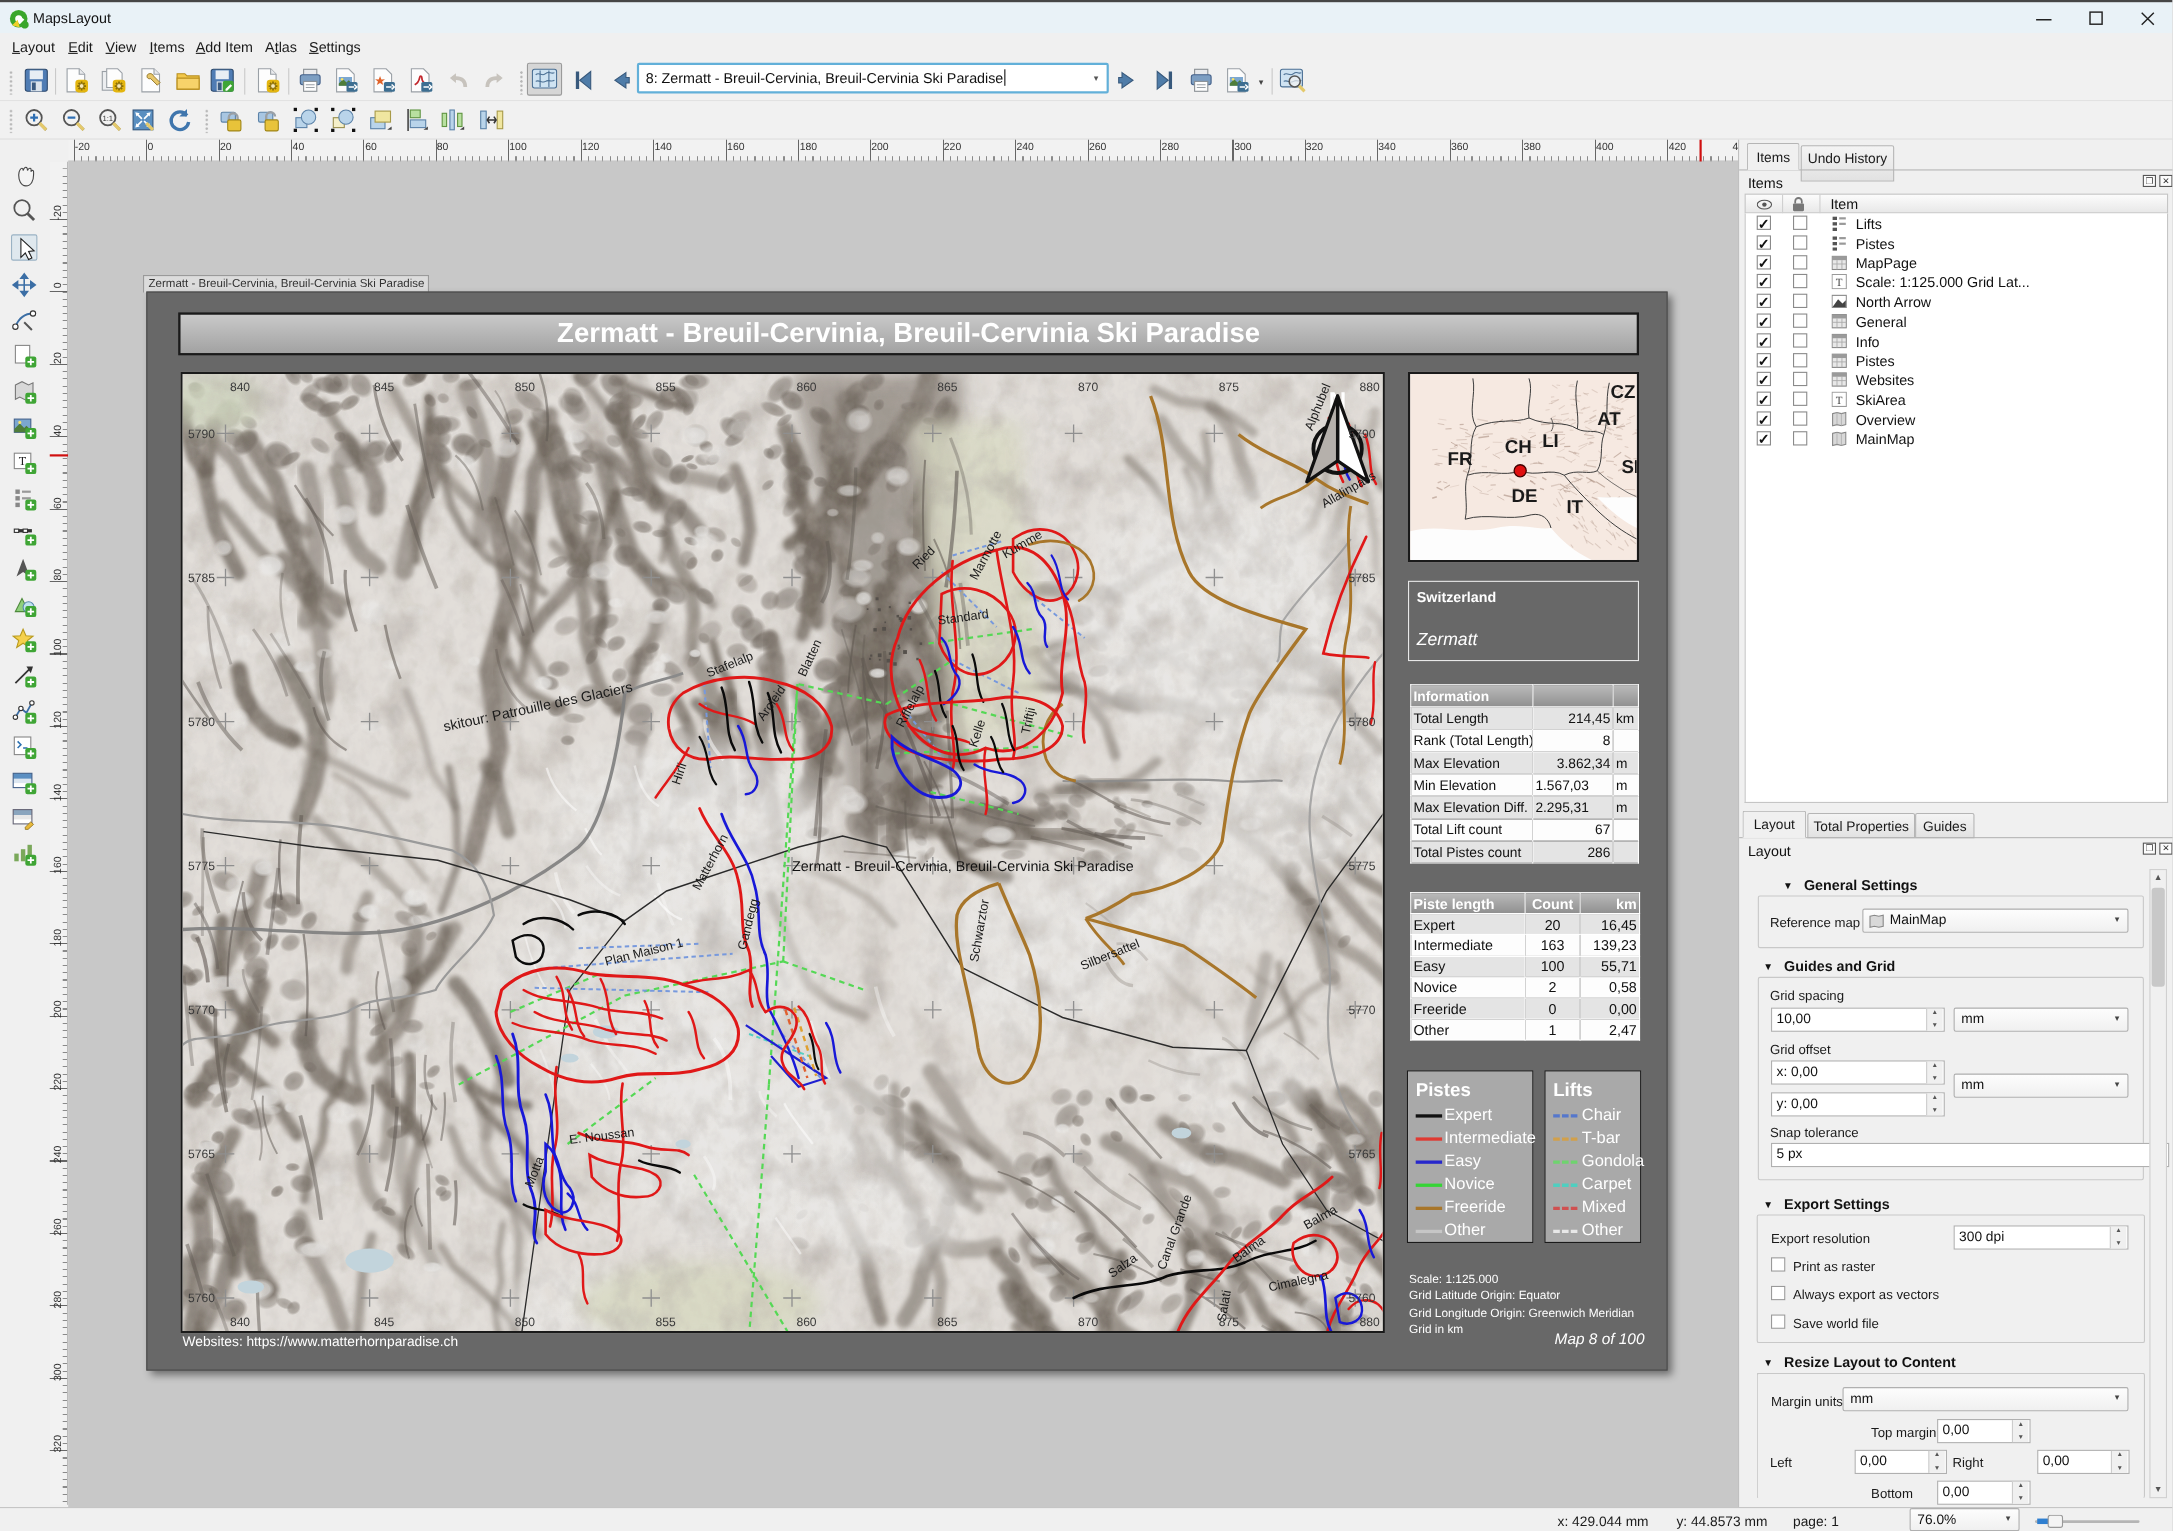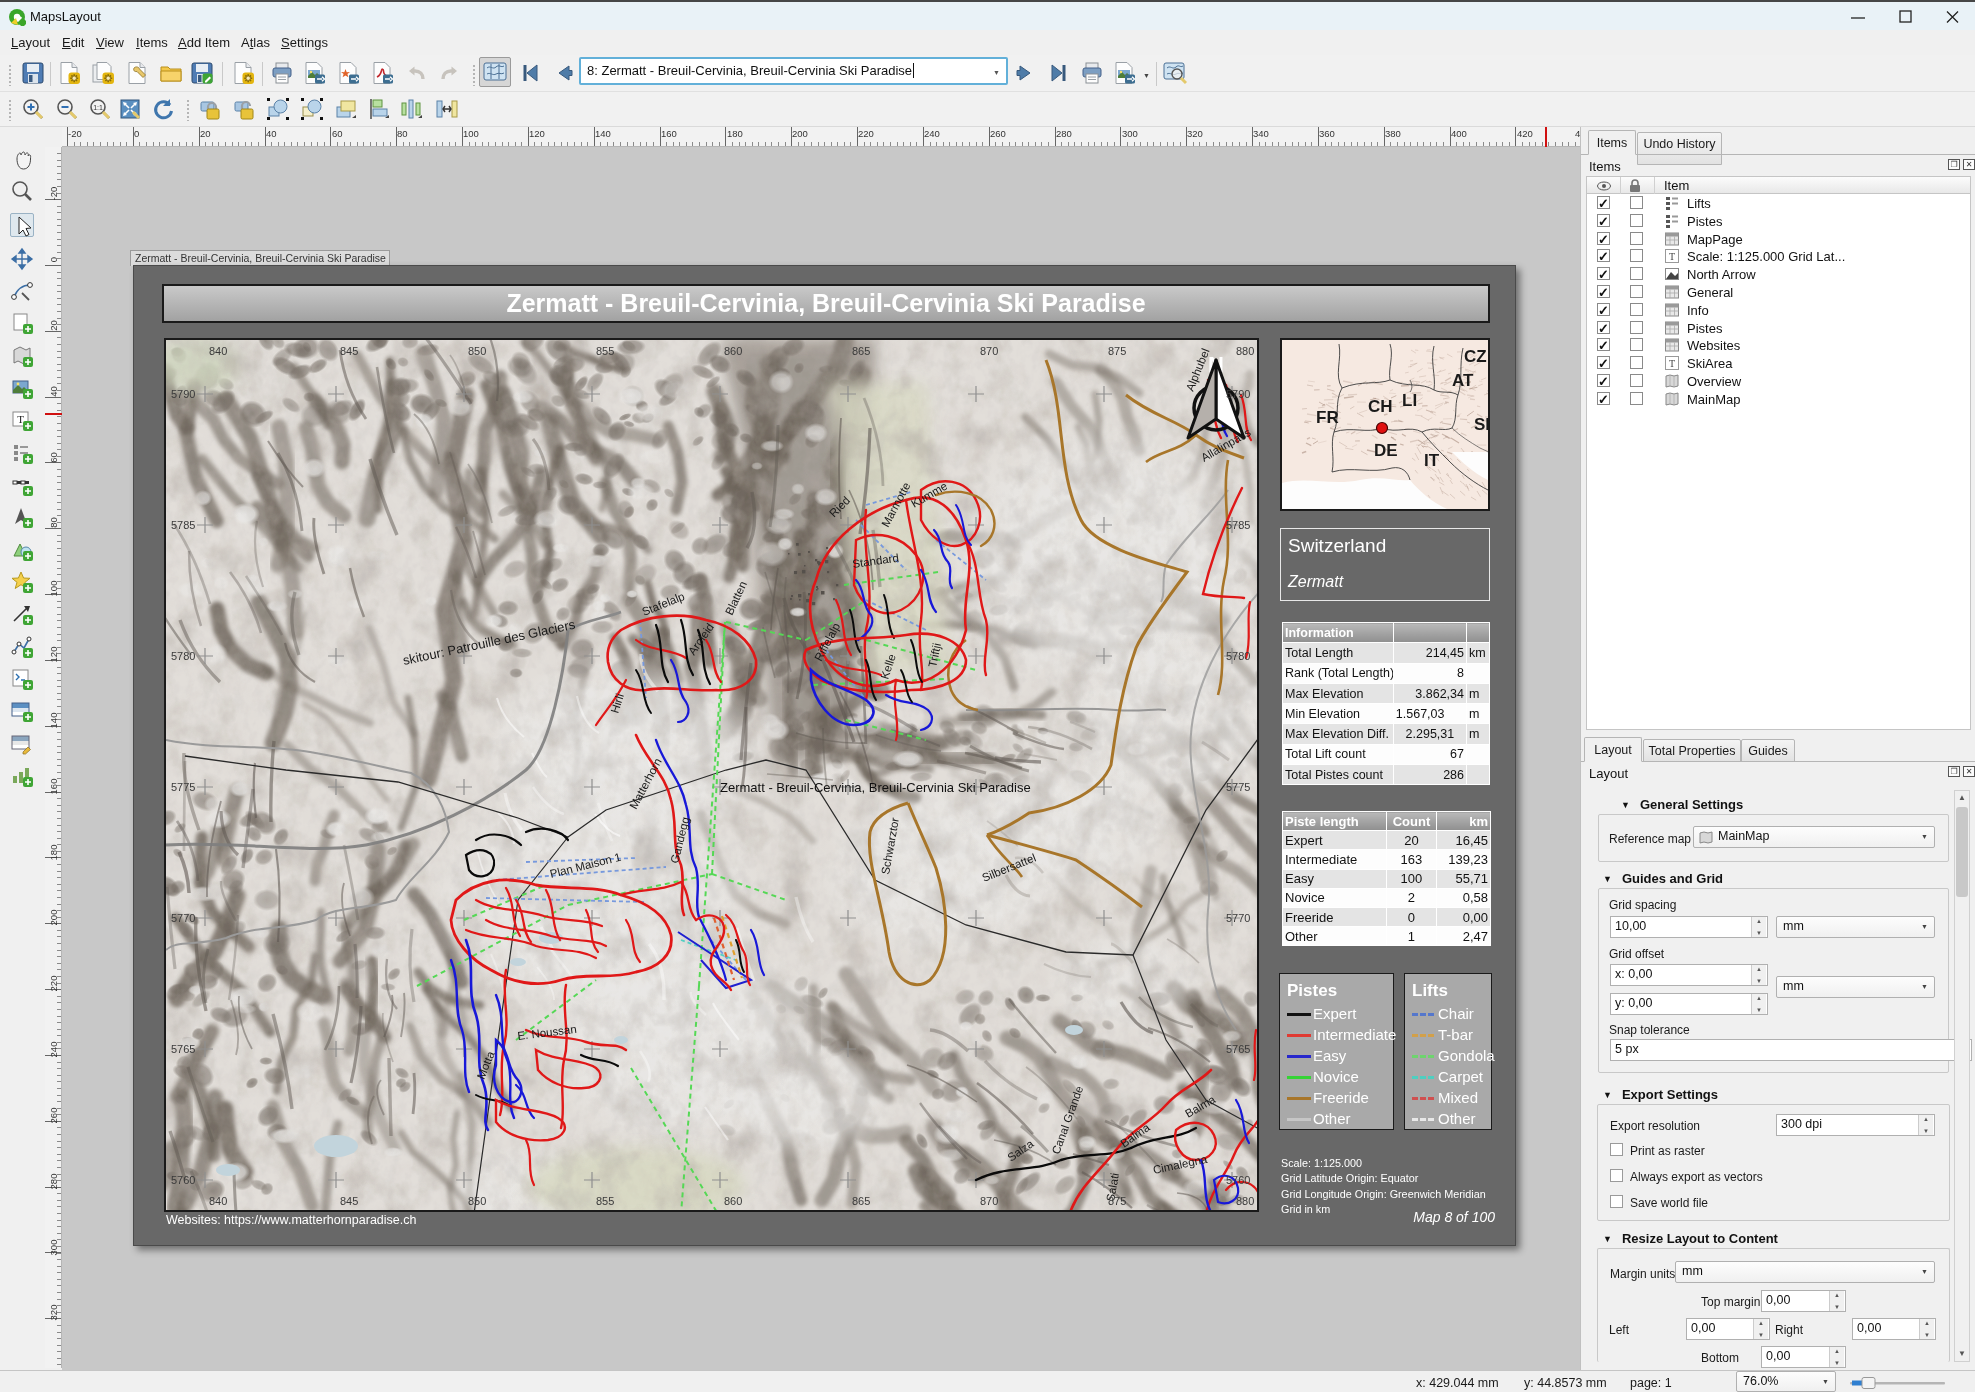--- a/index.html
+++ b/index.html
@@ -2082,21 +2082,21 @@
           <text x="86" y="72" font-size="17" font-weight="bold" fill="#1a1a1a" font-family="Liberation Sans">CH</text>
           <text x="120" y="66" font-size="17" font-weight="bold" fill="#1a1a1a" font-family="Liberation Sans">LI</text>
           <text x="170" y="46" font-size="17" font-weight="bold" fill="#1a1a1a" font-family="Liberation Sans">AT</text>
           <text x="182" y="22" font-size="17" font-weight="bold" fill="#1a1a1a" font-family="Liberation Sans">CZ</text>
           <text x="192" y="90" font-size="17" font-weight="bold" fill="#1a1a1a" font-family="Liberation Sans">SI</text>
           <text x="92" y="116" font-size="17" font-weight="bold" fill="#1a1a1a" font-family="Liberation Sans">DE</text>
           <text x="142" y="126" font-size="17" font-weight="bold" fill="#1a1a1a" font-family="Liberation Sans">IT</text>
           <circle cx="100" cy="88" r="5.5" fill="#e01010" stroke="#400" stroke-width="1.2"></circle>
         </svg></div>
 <div id="swissbox">
-        <div style="position:absolute;left:7px;top:6px;font-size:19px;font-weight:normal">Switzerland</div>
+        <div style="position:absolute;left:7px;top:6px;font-size:13px;font-weight:bold">Switzerland</div>
         <div style="position:absolute;left:7px;top:44px;font-size:16px;font-style:italic">Zermatt</div>
       </div>
 <table id="infotable" class="qtab">
         <tbody>
           <tr class="hd">
             <th style="width:106px">Information</th>
             <th style="width:70px"></th>
             <th style="width:22px"></th>
           </tr>
           <tr class="odd">
@@ -2114,21 +2114,21 @@
             <td style="text-align:right">3.862,34</td>
             <td>m</td>
           </tr>
           <tr class="even">
             <td>Min Elevation</td>
             <td style="text-align:left">1.567,03</td>
             <td>m</td>
           </tr>
           <tr class="odd">
             <td>Max Elevation Diff.</td>
-            <td style="text-align:center">2.295,31</td>
+            <td style="text-align:left">2.295,31</td>
             <td>m</td>
           </tr>
           <tr class="even">
             <td>Total Lift count</td>
             <td style="text-align:right">67</td>
             <td></td>
           </tr>
           <tr class="odd">
             <td>Total Pistes count</td>
             <td style="text-align:right">286</td>

